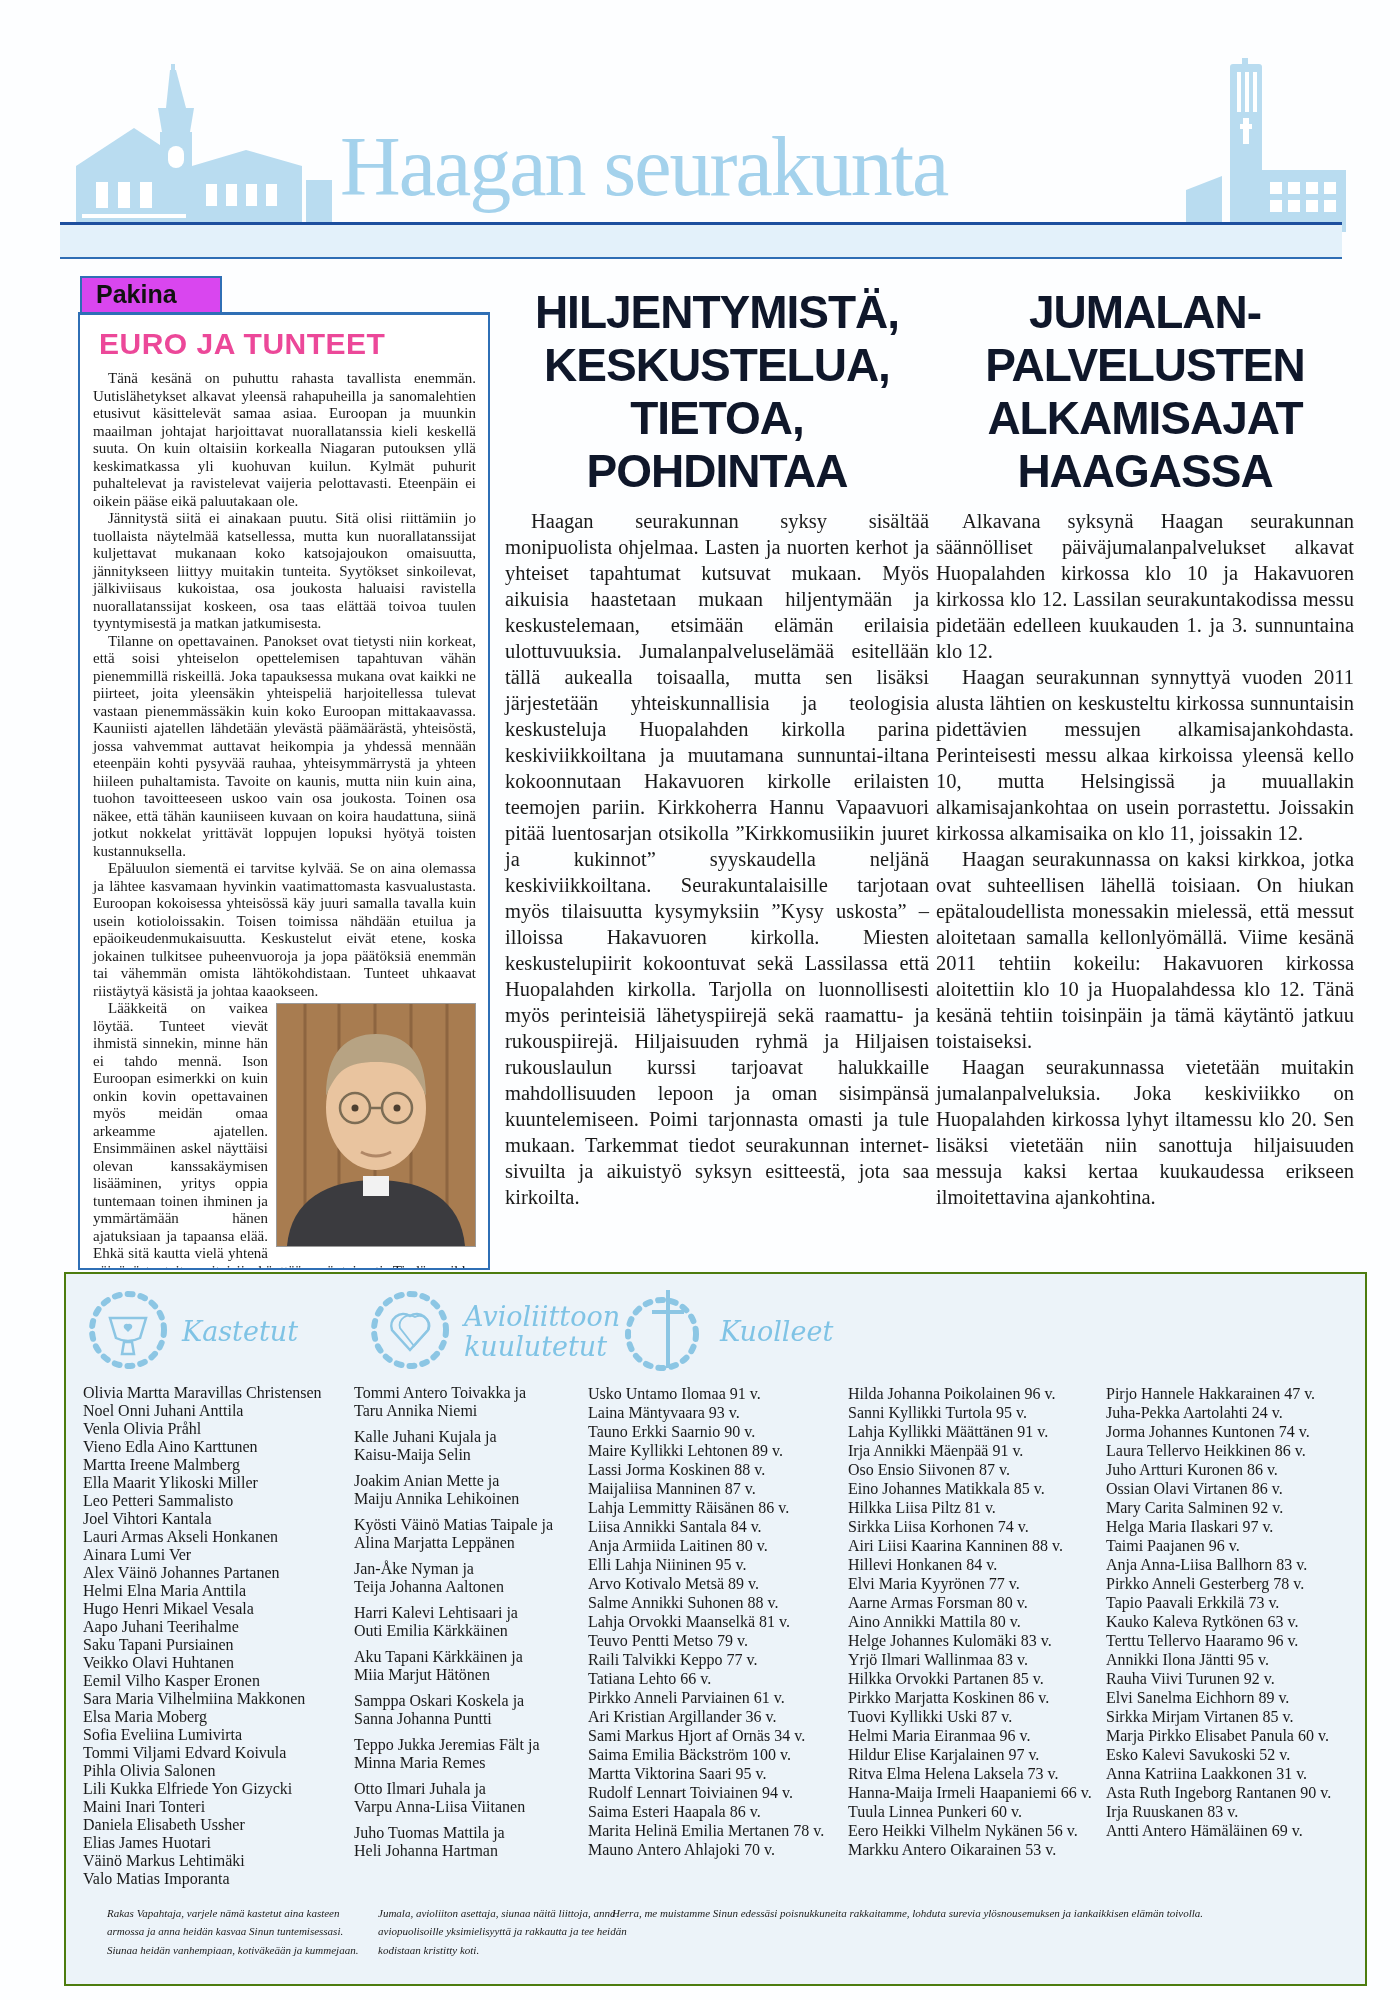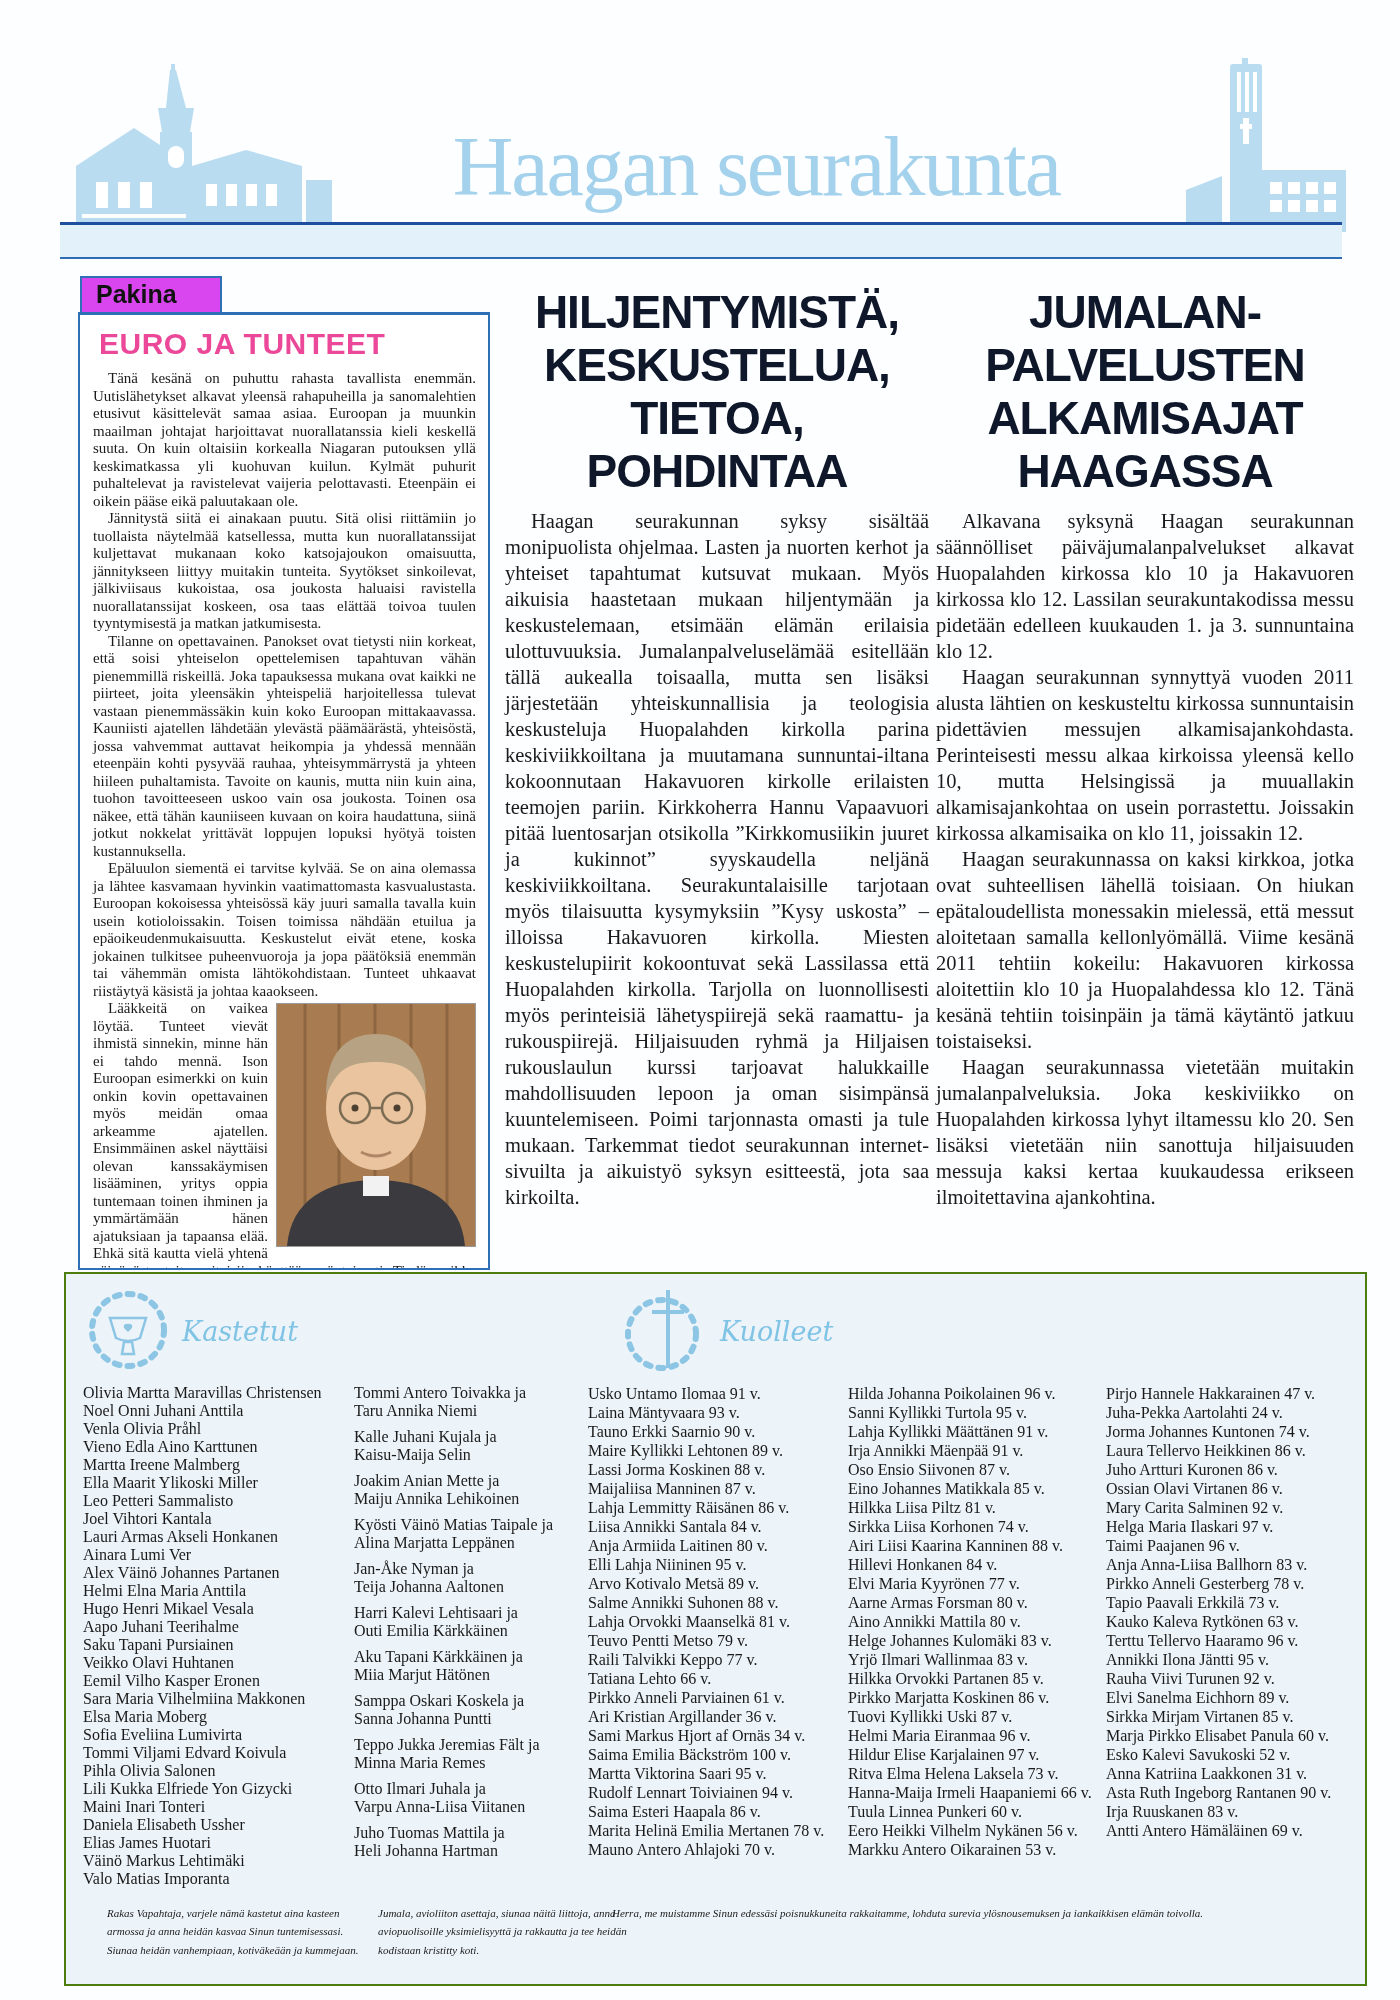--- a/index.html
+++ b/index.html
@@ -1,21 +1,21 @@
 <!DOCTYPE html>
 <html><head>
 <meta charset="utf-8">
 <style>
   * { margin:0; padding:0; box-sizing:border-box; }
   body { background:#ffffff; }
   .page { position:relative; width:1400px; height:2000px; background:#fdfeff;
           font-family:"Liberation Serif", serif; color:#1a1a1a; overflow:hidden; }
 
   
-  .masthead-title { position:absolute; left:340px; top:118px; width:720px; text-align:right;
+  .masthead-title { position:absolute; left:340px; top:118px; width:720px; text-align:left;
 phone    font-family:"Liberation Sans", sans-serif; font-size:84px; font-weight:400;
     color:#a4d2ec; letter-spacing:-2px; white-space:nowrap; }
   .church-left  { position:absolute; left:70px;  top:62px; }
   .church-right { position:absolute; left:1158px; top:58px; }
   .rule-dark { position:absolute; left:60px; right:58px; top:222px; height:3px; background:#1d4f9e; }
   .band      { position:absolute; left:60px; right:58px; top:225px; height:32px; background:#e3f1fa; }
   .rule-mid  { position:absolute; left:60px; right:58px; top:257px; height:2px; background:#2e6db4; }
 
   
   .pakina-tab { position:absolute; left:80px; top:276px; width:142px; height:38px; z-index:3;
@@ -187,20 +187,33 @@
         <svg width="88" height="92" viewBox="0 0 88 92">
           <circle cx="44" cy="46" r="36" fill="none" stroke="#8cc6e4" stroke-width="6" stroke-dasharray="5 8" stroke-linecap="round"></circle>
           <path d="M26,34 L62,34 L56,54 Q44,60 32,54 Z" fill="none" stroke="#8cc6e4" stroke-width="2.5"></path>
           <path d="M40,58 L48,58 L50,70 L38,70 Z" fill="none" stroke="#8cc6e4" stroke-width="2.5"></path>
           <path d="M44,48 l-4,-4 a3,3 0 0 1 4,-4 a3,3 0 0 1 4,4 z" fill="#8cc6e4"></path>
         </svg>
       </span>
       <span class="script-title">Kastetut</span>
     </div>
 
+    <div class="reg-header reg-h-aviol">
+      <span>
+        <svg width="88" height="92" viewBox="0 0 88 92">
+          <circle cx="44" cy="46" r="36" fill="none" stroke="#8cc6e4" stroke-width="6" stroke-dasharray="5 8" stroke-linecap="round"></circle>
+          <path d="M44,66 L26,46 a12,12 0 0 1 18,-14 a12,12 0 0 1 18,14 Z" fill="none" stroke="#8cc6e4" stroke-width="2.5"></path>
+          <path d="M48,62 L34,44 a10,10 0 0 1 15,-11 a10,10 0 0 1 14,12 Z" fill="none" stroke="#8cc6e4" stroke-width="1.8"></path>
+        </svg>
+      </span>
+      <span class="script-title">
+        <div>Avioliittoon</div>
+        <div>kuulutetut</div>
+      </span>
+    </div>
 
     <div class="reg-header reg-h-kuolleet">
       <span>
         <svg width="88" height="92" viewBox="0 0 88 92">
           <circle cx="40" cy="50" r="34" fill="none" stroke="#8cc6e4" stroke-width="6" stroke-dasharray="5 8" stroke-linecap="round"></circle>
           <line x1="46" y1="6" x2="46" y2="84" stroke="#8cc6e4" stroke-width="4"></line>
           <line x1="30" y1="28" x2="62" y2="28" stroke="#8cc6e4" stroke-width="4"></line>
         </svg>
       </span>
       <span class="script-title">Kuolleet</span>

